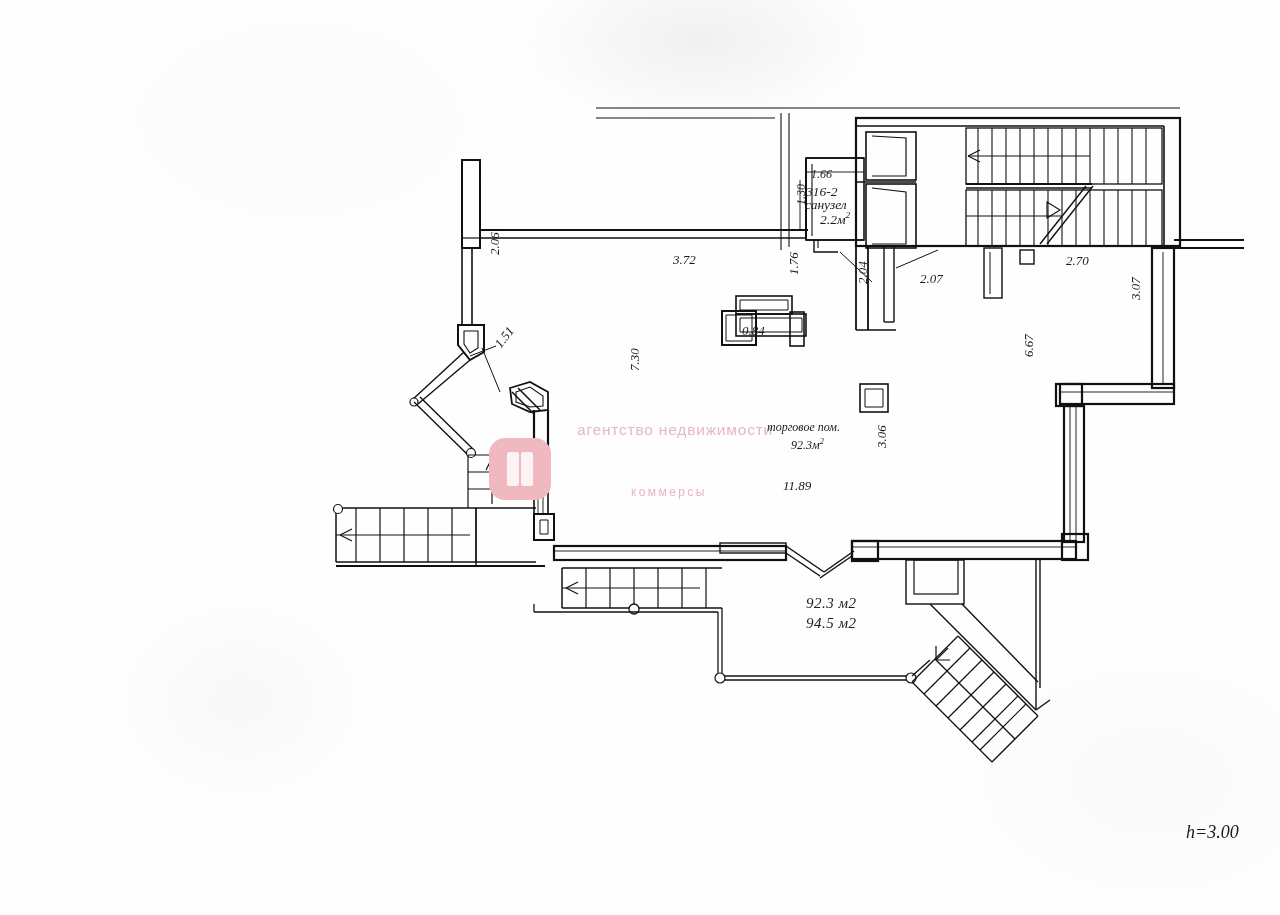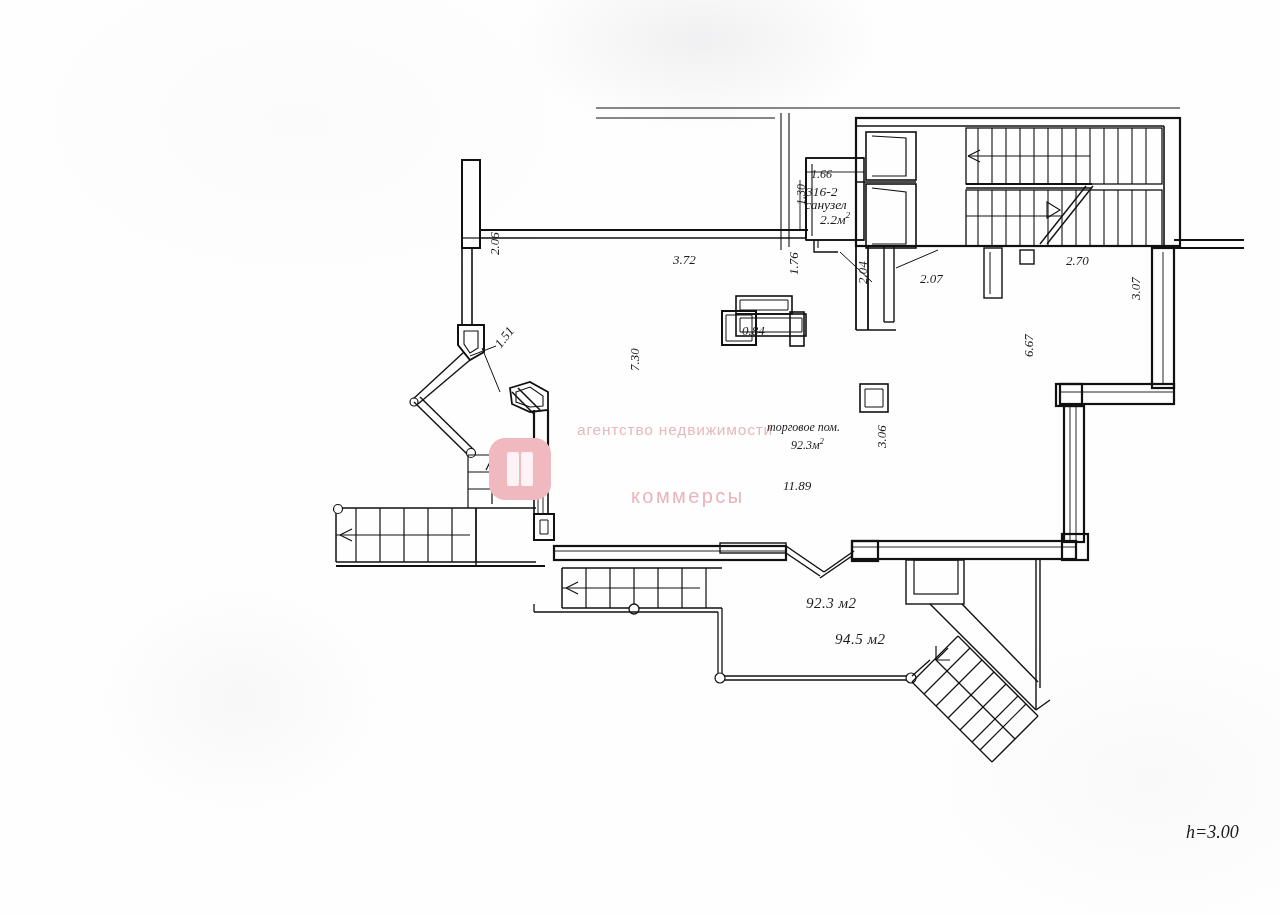--- a/index.html
+++ b/index.html
@@ -60,21 +60,21 @@
     font-weight: bold;
     color: #e9a9b0;
     letter-spacing: -0.5px;
     font-family: "Liberation Sans", sans-serif;
     white-space: nowrap;
   }
   .wm-sub {
     position: absolute;
     left: 142px;
     top: 64px;
-    font-size: 20px;
+    font-size: 12px;
     letter-spacing: 2.4px;
     color: #e9b4ba;
     font-family: "Liberation Sans", sans-serif;
     white-space: nowrap;
   }
   .wm-mark {
     position: absolute;
     left: 0px;
     top: 17px;
     width: 62px;
@@ -397,17 +397,17 @@
   <div class="lbl dim rot90" style="left:488px; top:255px;">2.06</div>
   <div class="lbl dim" style="left:492px; top:342px; transform:rotate(-52deg); transform-origin:0 0;">1.51</div>
   <div class="lbl dim rot90" style="left:628px; top:371px;">7.30</div>
   <div class="lbl dim" style="left:742px; top:324px;font-family:Liberation Serif, serif;">0.84</div>
   <div class="lbl dim" style="left:783px; top:479px;">11.89</div>
 
   <div class="lbl room-name" style="left:767px; top:421px;">торговое пом.</div>
   <div class="lbl room-area" style="left:791px; top:438px;">92.3м<sup>2</sup></div>
 
   <div class="lbl area-sum" style="left:806px; top:596px;">92.3  м2</div>
-  <div class="lbl area-sum" style="left:806px; top:632px;margin-left:29px;">94.5  м2</div>
+  <div class="lbl area-sum" style="left:806px; top:616px;">94.5  м2</div>
 
   <div class="lbl height-note" style="left:1186px; top:823px;">h=3.00</div>
 
 </div>
 
 </body></html>

